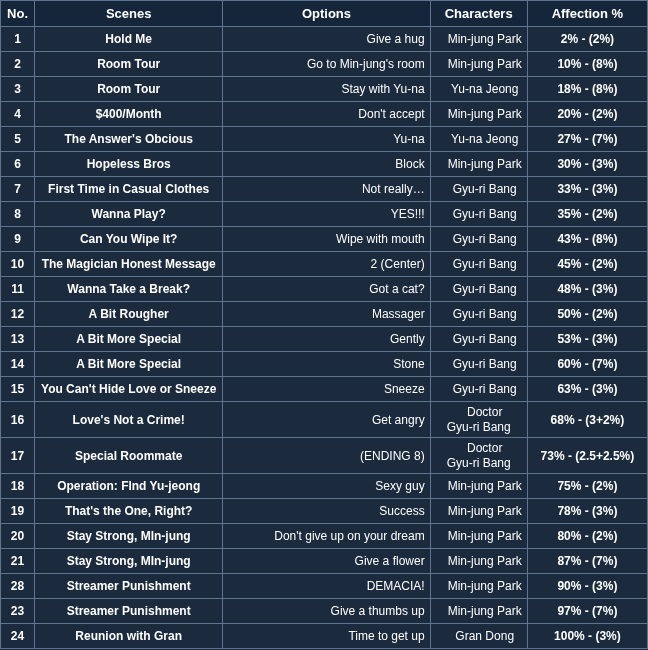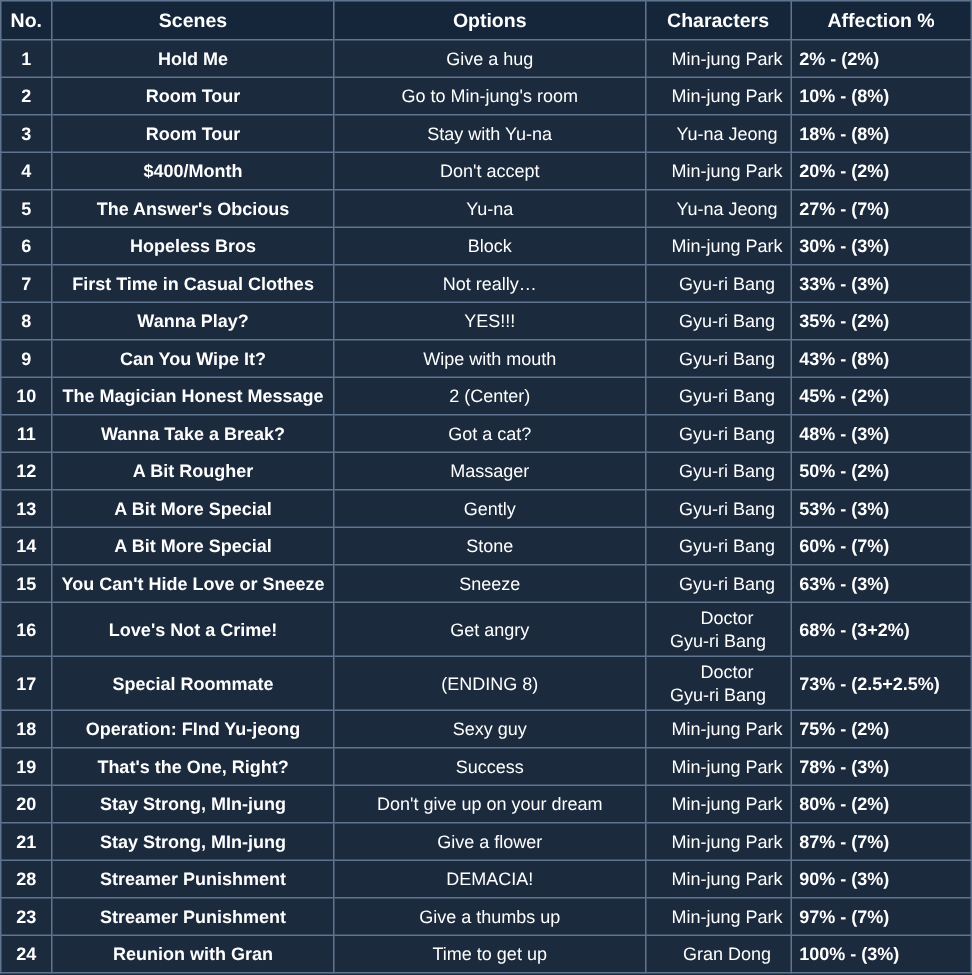--- a/index.html
+++ b/index.html
@@ -52,29 +52,29 @@
   td.no {
     text-align: center;
     font-weight: bold;
     font-size: 12px;
   }
   td.scene {
     font-weight: bold;
     text-align: center;
   }
   td.option {
-    text-align: center;
+    text-align: right;
     font-weight: normal;
   }
   td.character {
     text-align: center;
     font-weight: normal;
   }
   td.affection {
-    text-align: left;
+    text-align: center;
     font-weight: bold;
     padding-left: 6px;
   }
   tbody tr { height: 25px; }
   tbody tr.tall { height: 36px; }
   .char-multi {
     line-height: 1.15;
     white-space: pre-line;
     padding-left: 12px;
   }

